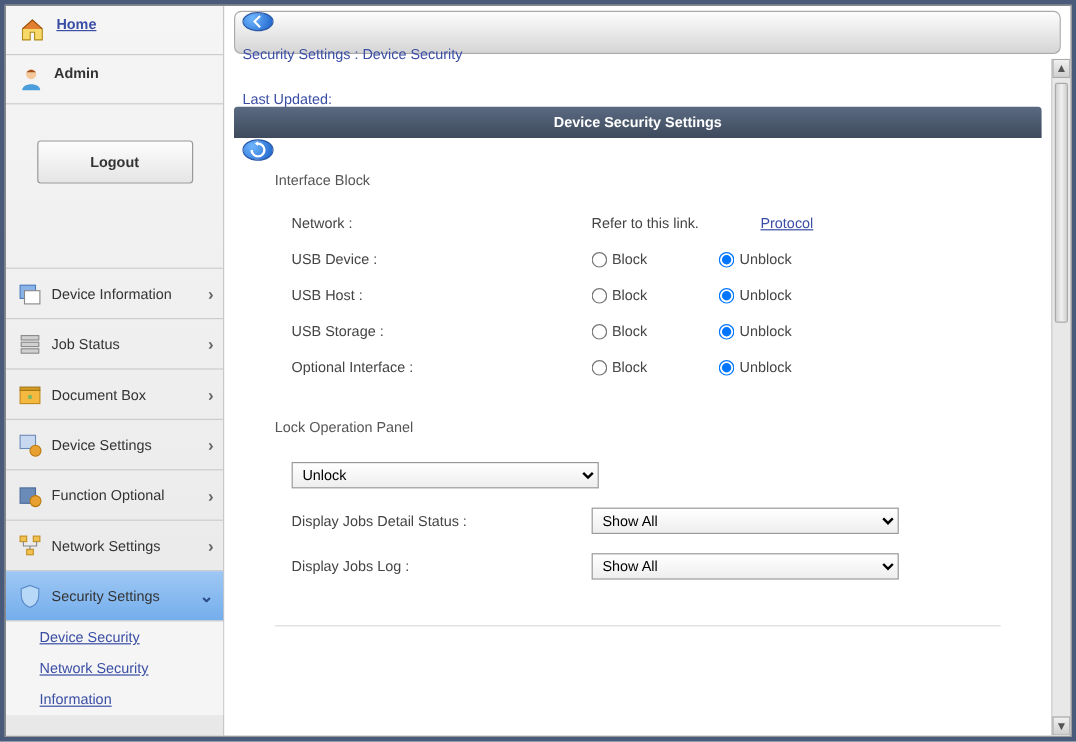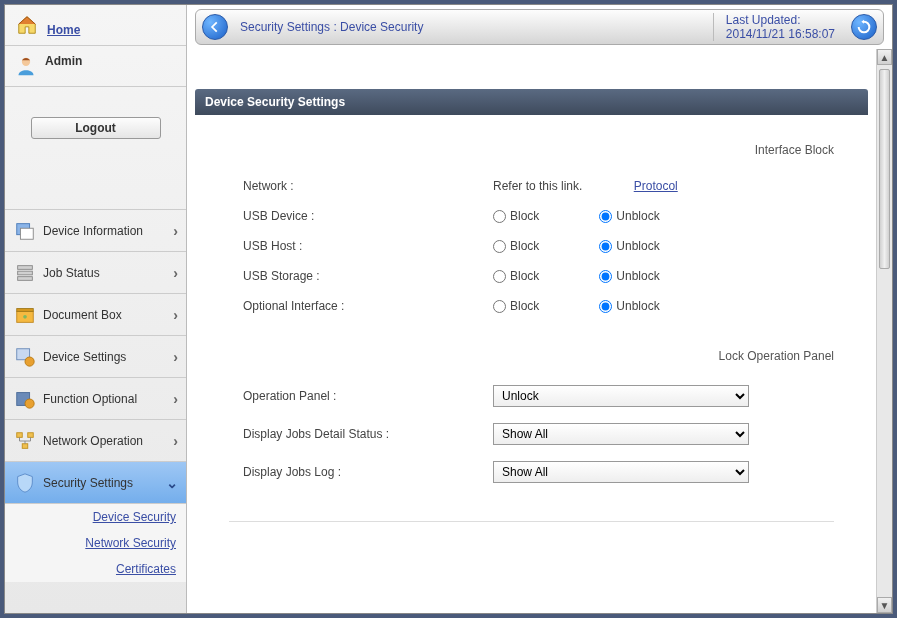--- a/index.html
+++ b/index.html
@@ -21,21 +21,21 @@
   }
   .sidebar {
     width: 182px;
     background: linear-gradient(#f5f5f5, #e8e8e8);
     border-right: 1px solid #bbb;
     display: flex;
     flex-direction: column;
   }
   .home-row {
     display: flex;
-    align-items: flex-end;
+    align-items: flex-start;
     padding: 8px 10px;
     border-bottom: 1px solid #ccc;
     gap: 8px;
   }
   .home-icon {
     width: 24px; height: 24px;
     display: flex; align-items: center; justify-content: center;
   }
   .home-link {
     color: #3a4ea5;
@@ -55,21 +55,21 @@
   }
   .admin-label { font-weight: bold; color: #333; }
   .logout-area {
     padding: 30px 10px 70px;
     display: flex;
     justify-content: center;
     border-bottom: 1px solid #ccc;
   }
   .logout-btn {
     width: 130px;
-    height: 22px;
+    height: 36px;
     background: linear-gradient(#fdfdfd,#e5e5e5);
     border: 1px solid #999;
     border-radius: 3px;
     font-size: 12px;
     font-weight: bold;
     color: #333;
     cursor: pointer;
   }
   .nav-section { display: flex; flex-direction: column; }
   .nav-item {
@@ -101,39 +101,38 @@
   .subnav {
     background: #f5f5f5;
   }
   .subnav-item {
     padding: 4px 10px 4px 28px;
     color: #3a4ea5;
     text-decoration: underline;
     cursor: pointer;
     font-size: 12px;
     line-height: 18px;
-    text-align: right;
   }
   .main-area {
     flex: 1;
     background: #fff;
     display: flex;
     flex-direction: column;
     overflow: hidden;
   }
   .top-bar {
     height: 36px;
     margin: 4px 8px;
     background: linear-gradient(#fdfdfd, #d5d5d5);
     border-radius: 6px;
     border: 1px solid #aaa;
     display: flex;
-    align-items: center;
     padding: 0 6px;
     gap: 12px;
+    flex-direction: column;
   }
   .round-btn {
     width: 26px; height: 26px;
     border-radius: 50%;
     background: radial-gradient(circle at 30% 30%, #6fb6ff, #1a5fc7);
     border: 1px solid #2a5aa8;
     display: flex; align-items: center; justify-content: center;
     color: #fff;
     cursor: pointer;
   }
@@ -188,28 +187,28 @@
   }
   .panel {
     border: 0;
   }
   .panel-header {
     background: linear-gradient(#5a6a82, #3e4a5c);
     color: #fff;
     font-weight: bold;
     padding: 6px 10px;
     border-radius: 3px 3px 0 0;
+    text-align: center;
   }
   .panel-body {
     padding: 20px 34px;
   }
   .section-title {
     color: #555;
     margin: 8px 0 14px;
-    text-align: right;
   }
   .section-title.mt { margin-top: 28px; }
   .form-row {
     display: flex;
     align-items: center;
     padding: 8px 0 8px 14px;
     color: #444;
   }
   .form-label {
     width: 250px;
@@ -323,36 +322,36 @@
       </div>
       <div class="nav-item">
         <span class="nav-icon">
           <svg viewBox="0 0 24 24" width="22" height="22">
               <rect x="3" y="3" width="6" height="5" fill="#f0c050" stroke="#c09020"></rect>
               <rect x="15" y="3" width="6" height="5" fill="#f0c050" stroke="#c09020"></rect>
               <rect x="9" y="15" width="6" height="5" fill="#f0c050" stroke="#c09020"></rect>
               <path d="M6 8 L6 12 L18 12 L18 8 M12 12 L12 15" fill="none" stroke="#888"></path>
             </svg>
         </span>
-        <span class="nav-text">Network Operation</span>
+        <span class="nav-text">Network Settings</span>
         <span class="chevron">›</span>
       </div>
       <div class="nav-item active">
         <span class="nav-icon">
           <svg viewBox="0 0 24 24" width="22" height="22">
               <path d="M12 2 L20 5 L20 11 C20 17 16 21 12 22 C8 21 4 17 4 11 L4 5 Z" fill="#b8d8f8" stroke="#5a8ac8"></path>
             </svg>
         </span>
         <span class="nav-text">Security Settings</span>
         <span class="chevron">⌄</span>
       </div>
       <div class="subnav">
         <div class="subnav-item">Device Security</div>
         <div class="subnav-item">Network Security</div>
-        <div class="subnav-item">Certificates</div>
+        <div class="subnav-item">Information</div>
       </div>
     </div>
   </div>
 
   <div class="main-area">
     <div class="top-bar">
       <div class="round-btn">
         <svg viewBox="0 0 24 24" width="14" height="14">
             <path d="M15 4 L7 12 L15 20" fill="none" stroke="#fff" stroke-width="3"></path>
           </svg>
@@ -438,21 +437,20 @@
                   </label>
                 <label class="radio-item">
                     <input type="radio" name="optif" checked="" style="">
                     <span>Unblock</span>
                   </label>
               </div>
             </div>
 
             <div class="section-title mt">Lock Operation Panel</div>
             <div class="form-row">
-              <div class="form-label">Operation Panel :</div>
               <select class="select">
                 <option>Unlock</option>
               </select>
             </div>
 
             <div class="form-row">
               <div class="form-label">Display Jobs Detail Status :</div>
               <select class="select">
                 <option>Show All</option>
               </select>

